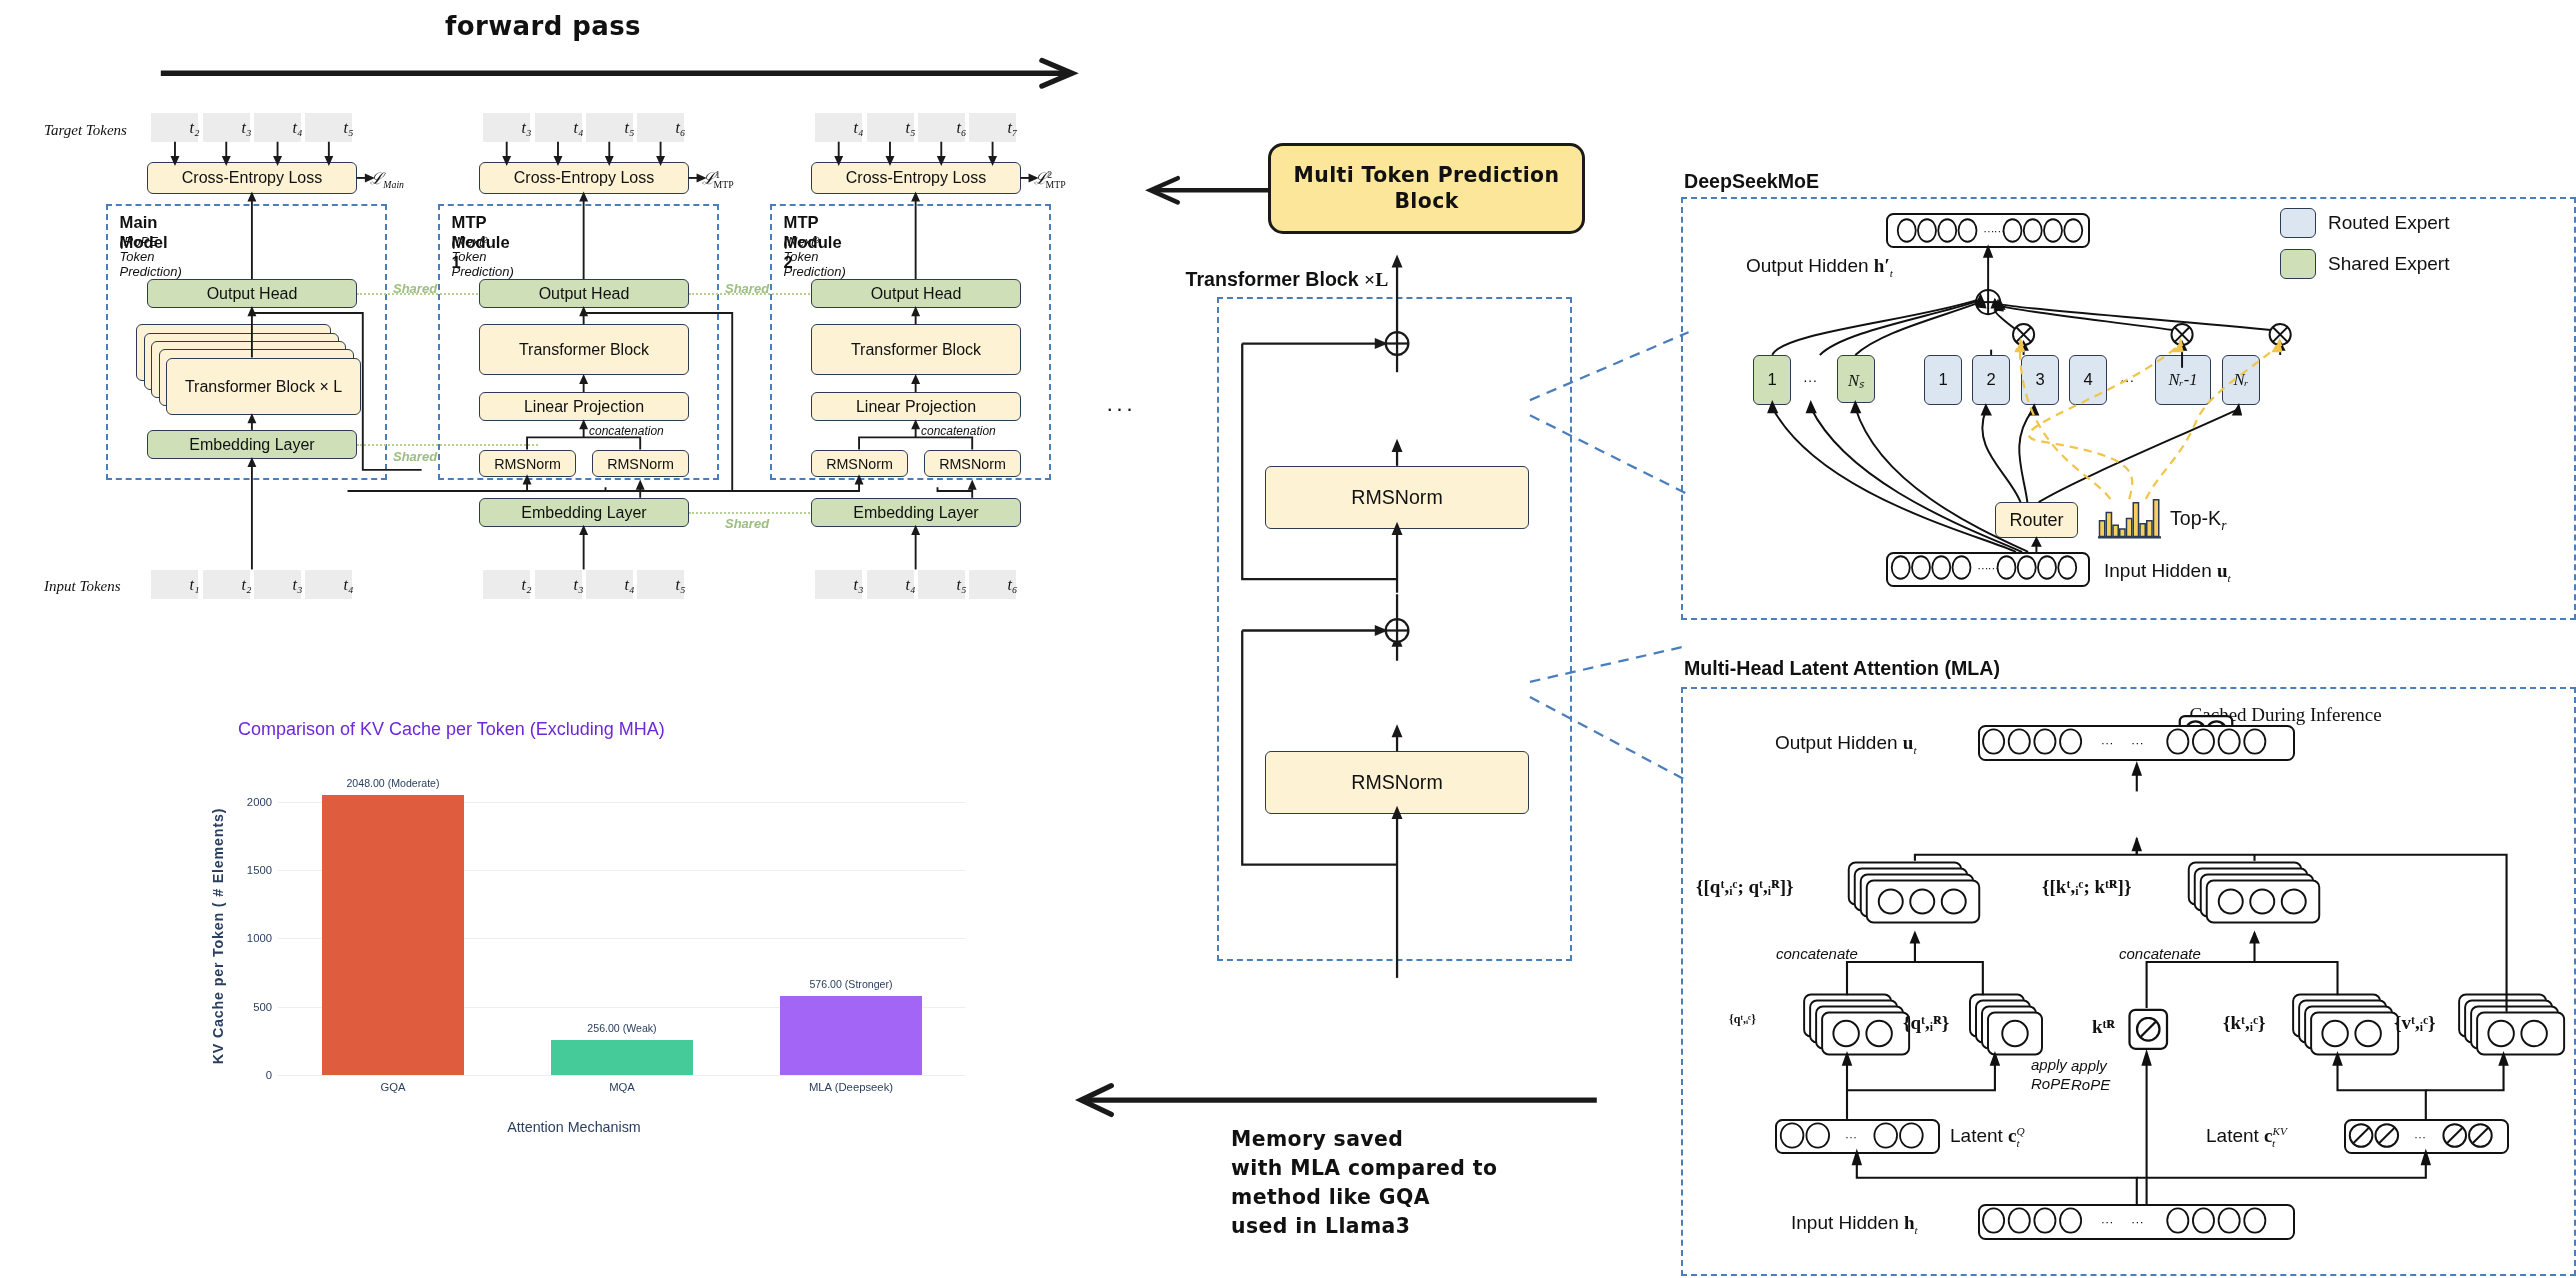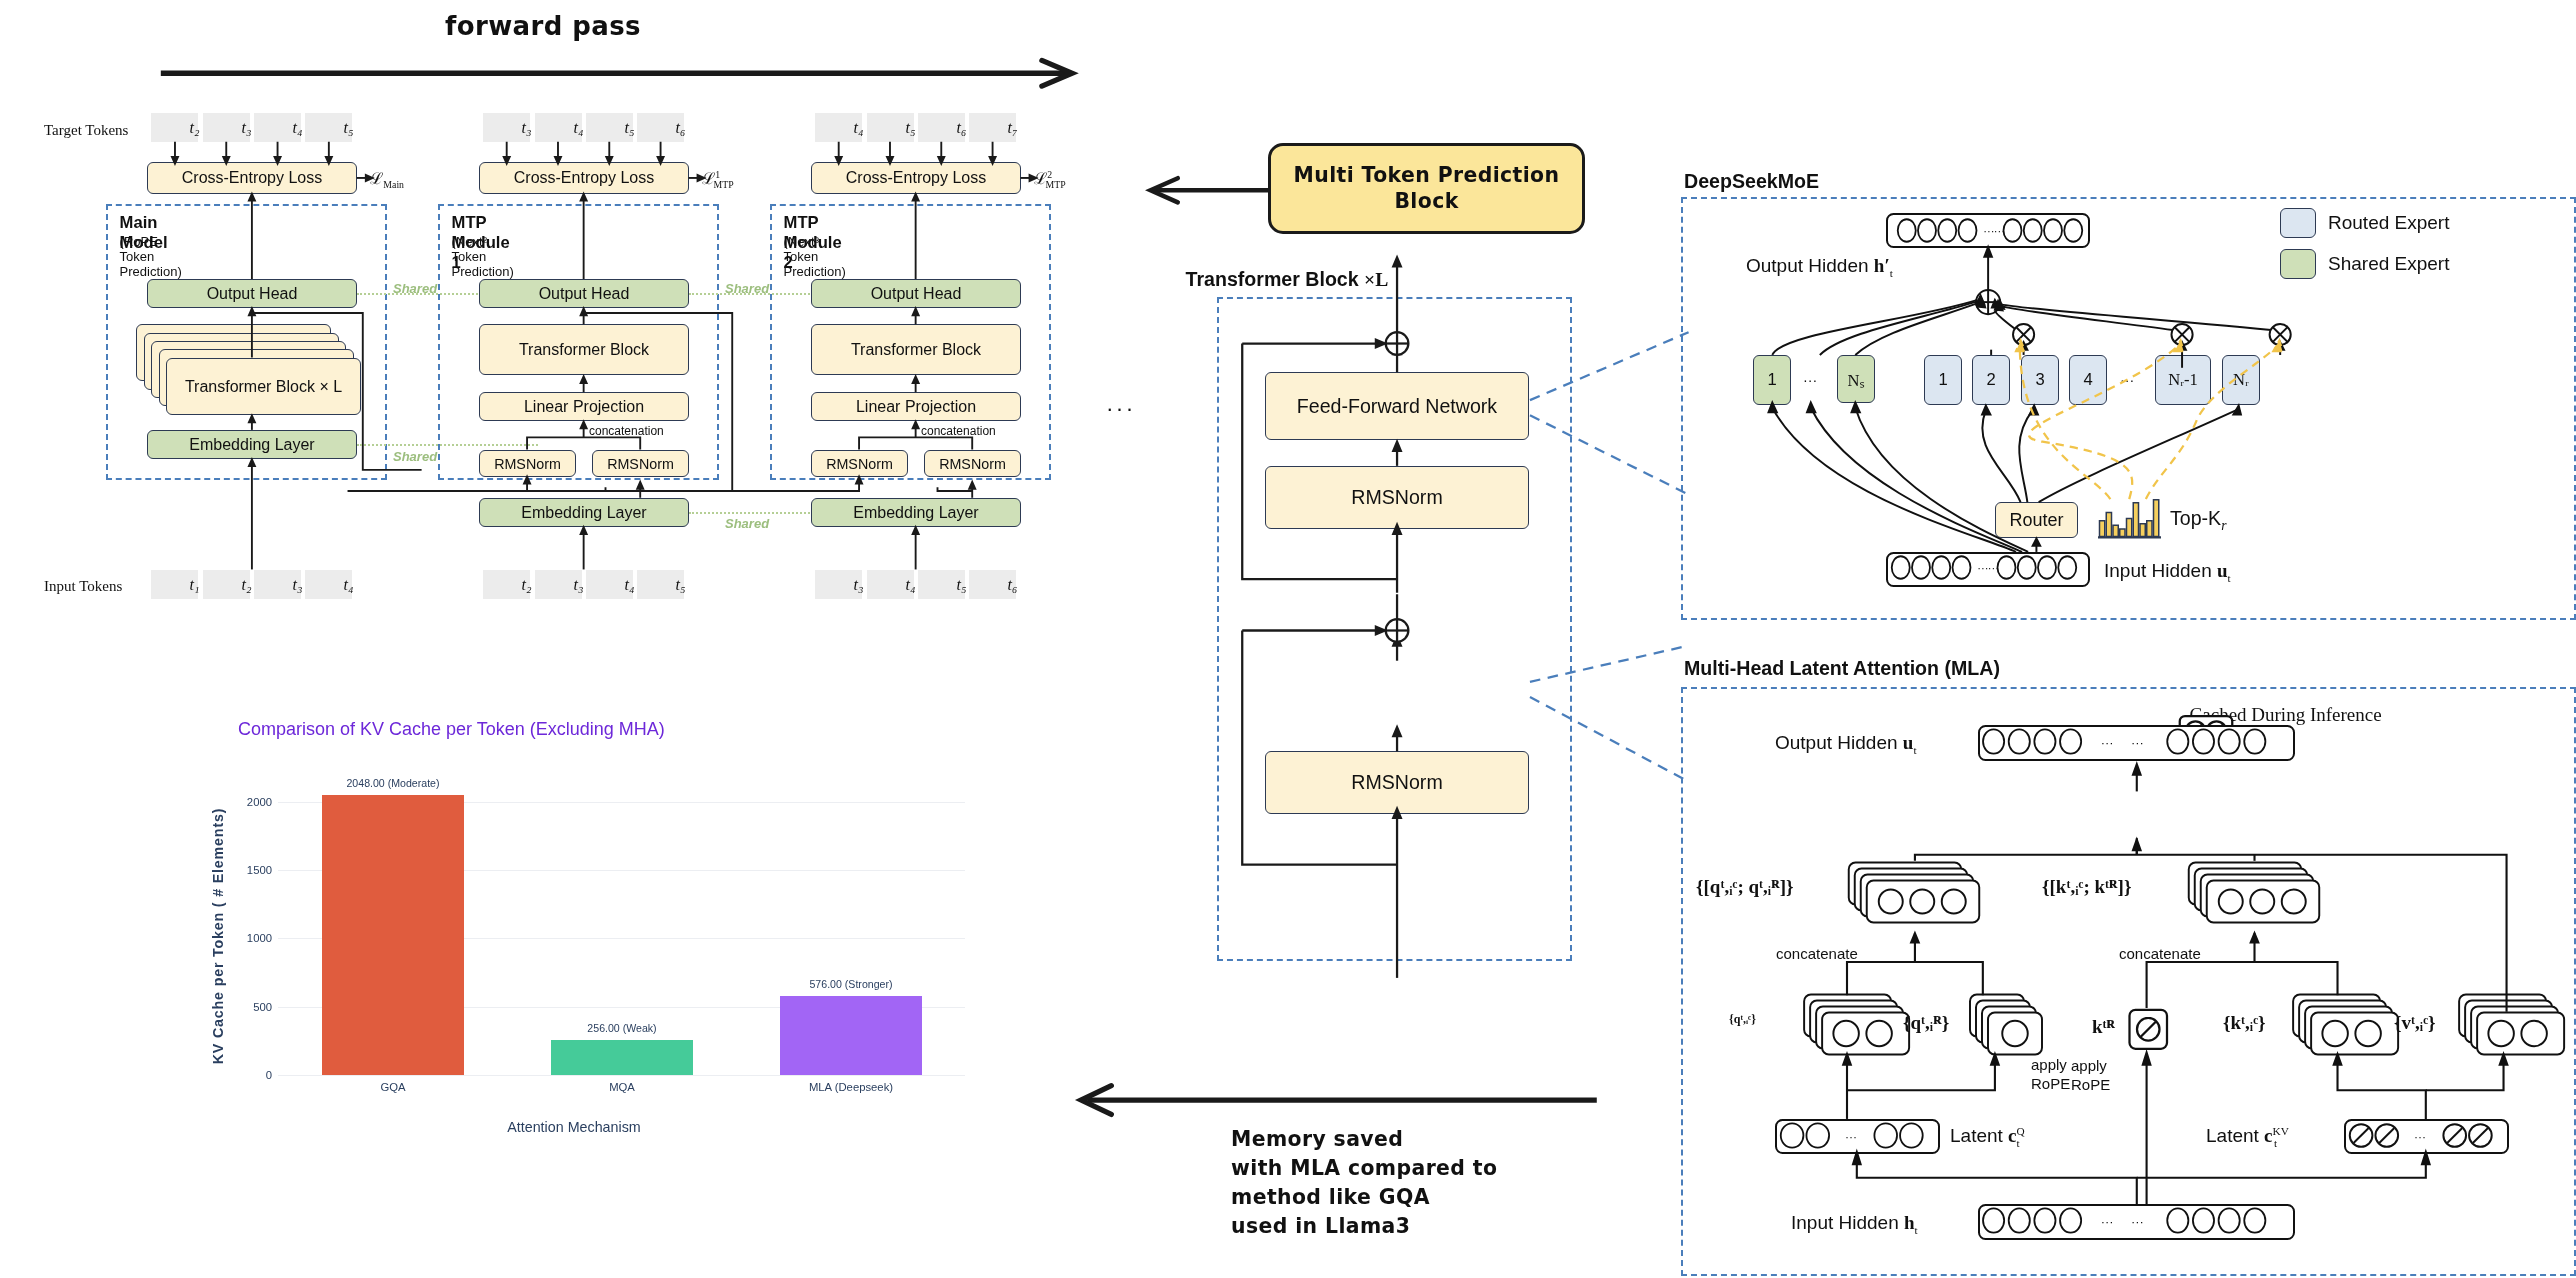--- a/index.html
+++ b/index.html
@@ -8,21 +8,21 @@
   .abs{position:absolute;}
   .box{box-sizing:border-box;border:1.5px solid #2d3a53;border-radius:6px;
        display:flex;align-items:center;justify-content:center;text-align:center;}
   .yel{background:#fdf2d4;}
   .grn{background:#cfe0b8;}
   .blu{background:#dce6f1;}
   .dashbox{box-sizing:border-box;border:2.3px dashed #4a7ebb;background:transparent;}
   .tok{box-sizing:border-box;background:#ececec;display:flex;align-items:center;
        justify-content:center;font-style:italic;font-family:"Liberation Serif",serif;padding-left:40px;}
   .hand{font-family:"DejaVu Sans", sans-serif;font-weight:600;letter-spacing:0.4px;}
-  .ital{}
+  .ital{font-style:italic;}
   .ser{font-family:"Liberation Serif",serif;}
   .bld{font-weight:bold;}
   svg{position:absolute;left:0;top:0;overflow:visible;pointer-events:none;}
   .shared{color:#9cbe7e;font-style:italic;font-weight:bold;}
   .cbar{position:absolute;bottom:0;}
   .gridline{position:absolute;height:0.8px;background:#eceef2;left:0;right:0;}
   .ytick{position:absolute;right:100%;padding-right:6px;color:#2a3f5f;
          font-size:11.3px;white-space:nowrap;transform:translateY(-50%);}
   .xtick{position:absolute;top:100%;margin-top:6px;color:#2a3f5f;font-size:11.3px;
          text-align:center;transform:translateX(-50%);white-space:nowrap;}
@@ -232,21 +232,20 @@
   </div>
 </div>
 
 <div class="abs" style="left:1178px;top:268px;width:423px;height:717px;">
   <div class="abs bld" style="left:7.5px;top:0px;font-size:19.6px;white-space:nowrap;">
     <span>Transformer Block</span>
     <span class="ser ital" style="font-style:normal;">×L</span>
   </div>
   <div class="abs dashbox" style="left:39px;top:29px;width:355px;height:664px;"></div>
 
-  <div class="abs box yel" style="left:87px;top:104px;width:264px;height:68px;font-size:19.6px;">Feed-Forward Network</div>
   <div class="abs box yel" style="left:87px;top:198px;width:264px;height:63px;font-size:19.6px;">RMSNorm</div>
   <div class="abs box yel" style="left:87px;top:483px;width:264px;height:63px;font-size:19.6px;">RMSNorm</div>
 
   <svg width="423" height="725" viewBox="0 0 560 960">
     <g stroke="#1a1a1a" stroke-width="3" fill="none">
 
       <line x1="290" y1="138" x2="290" y2="112"></line>
         <polygon points="285,114 295,114 290,102" fill="#1a1a1a"></polygon>
       <line x1="290" y1="88" x2="290" y2="-10"></line>
         <polygon points="285,-2 295,-2 290,-14" fill="#1a1a1a"></polygon>

